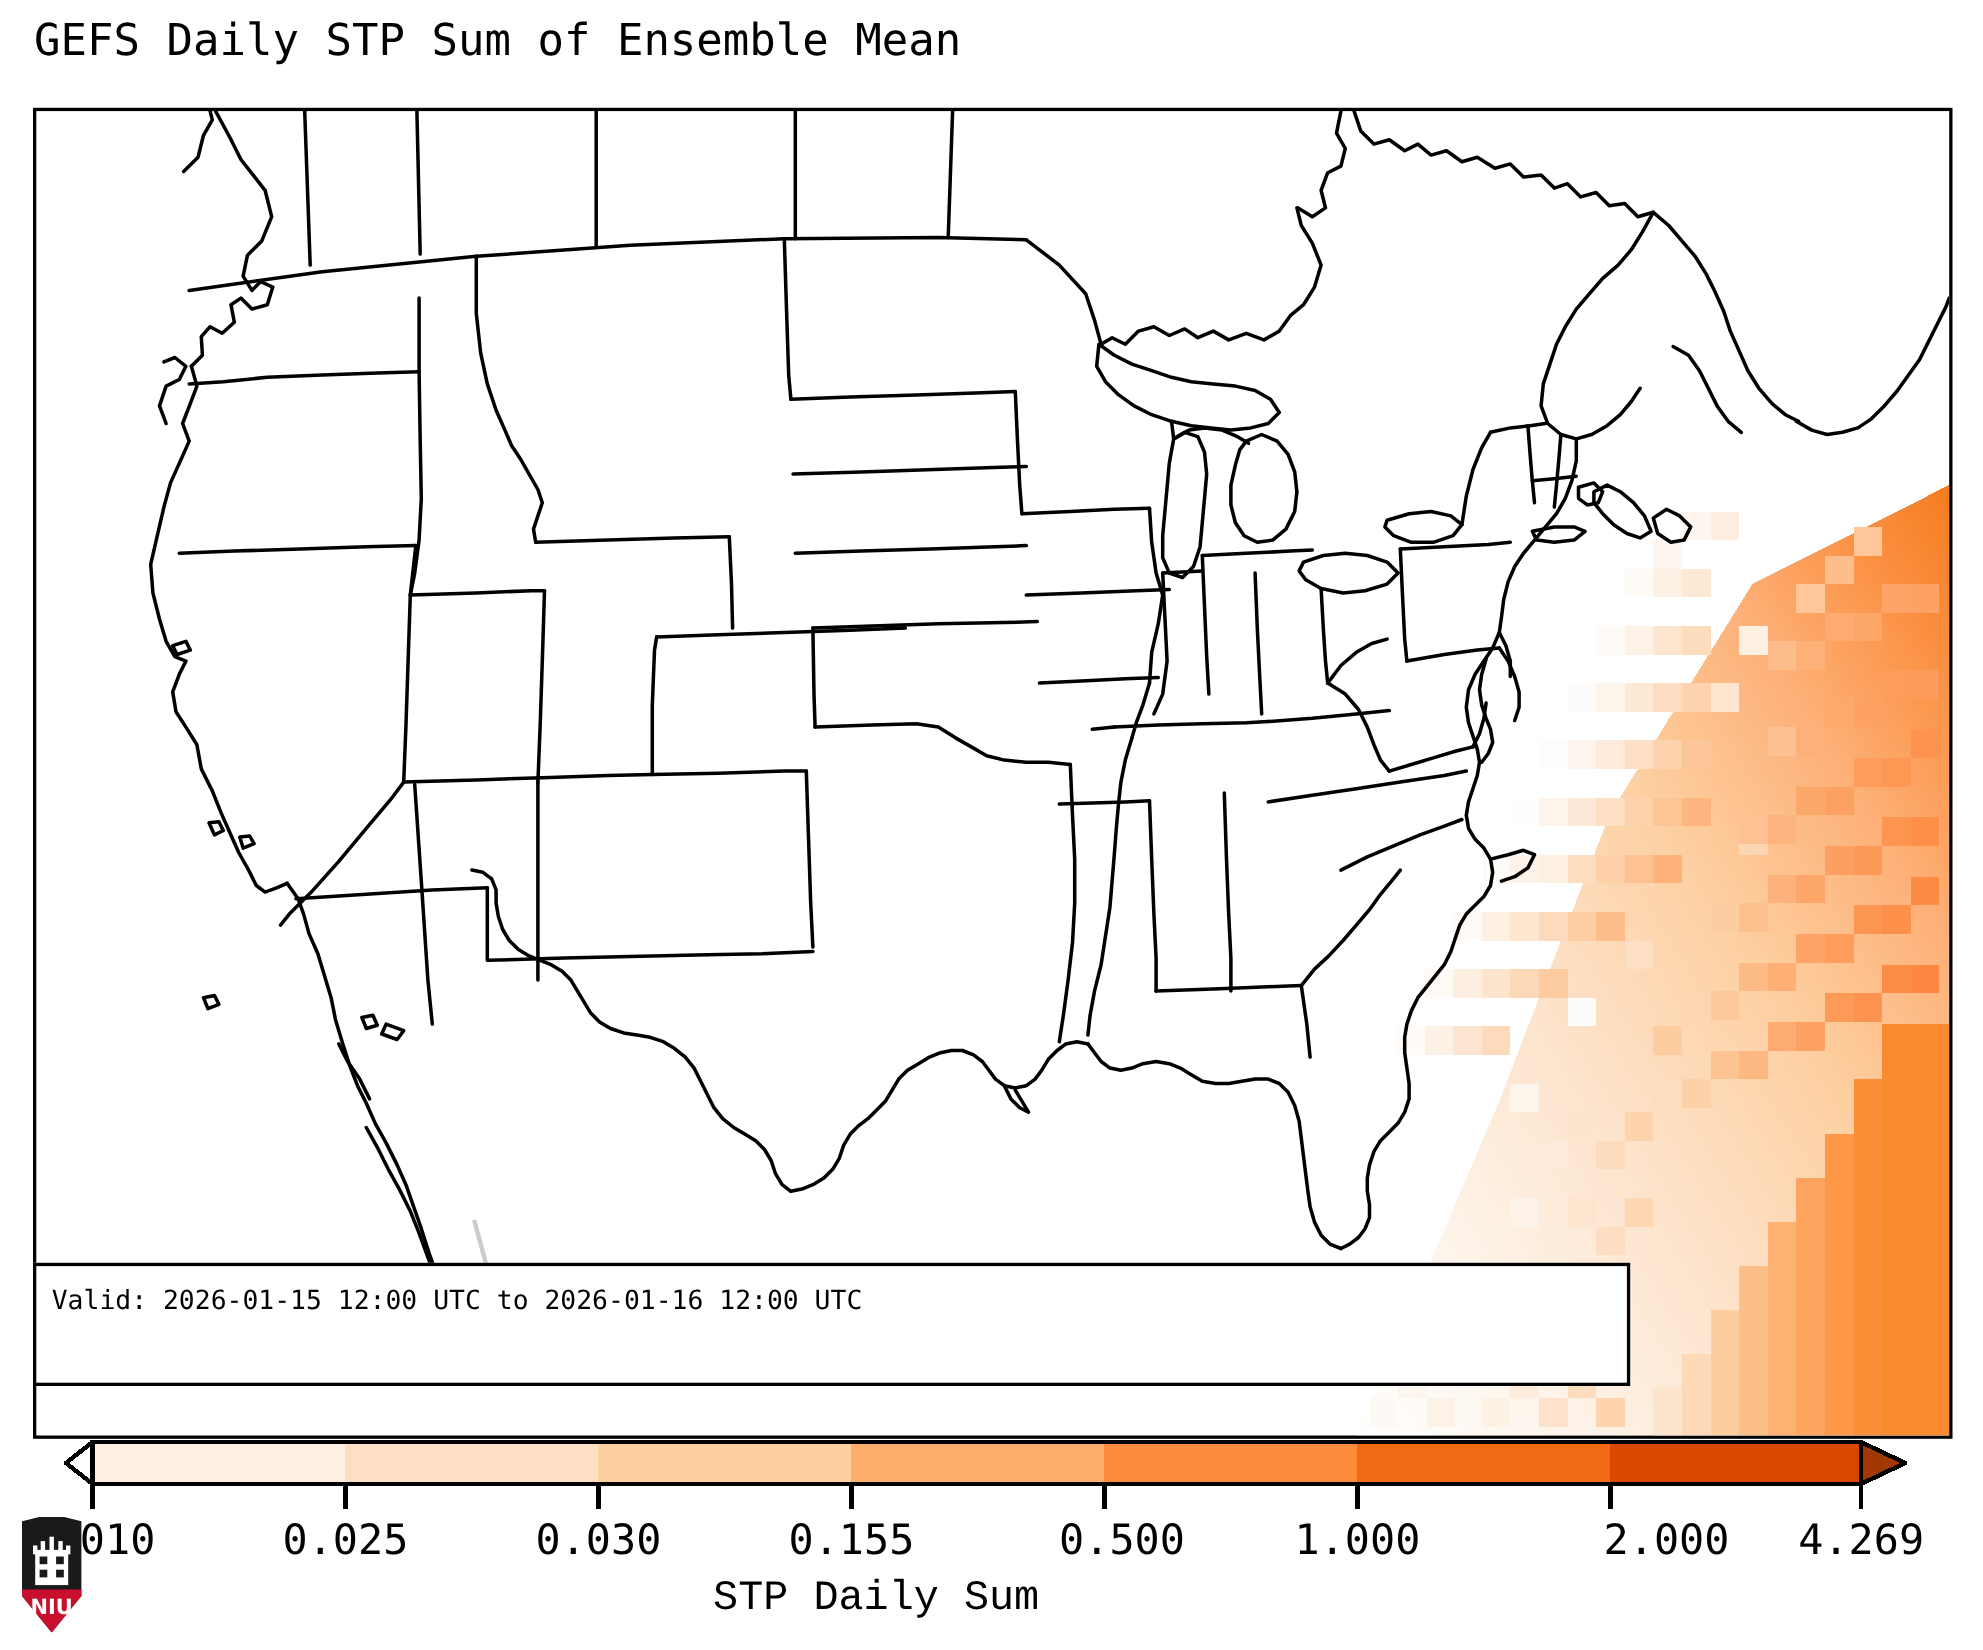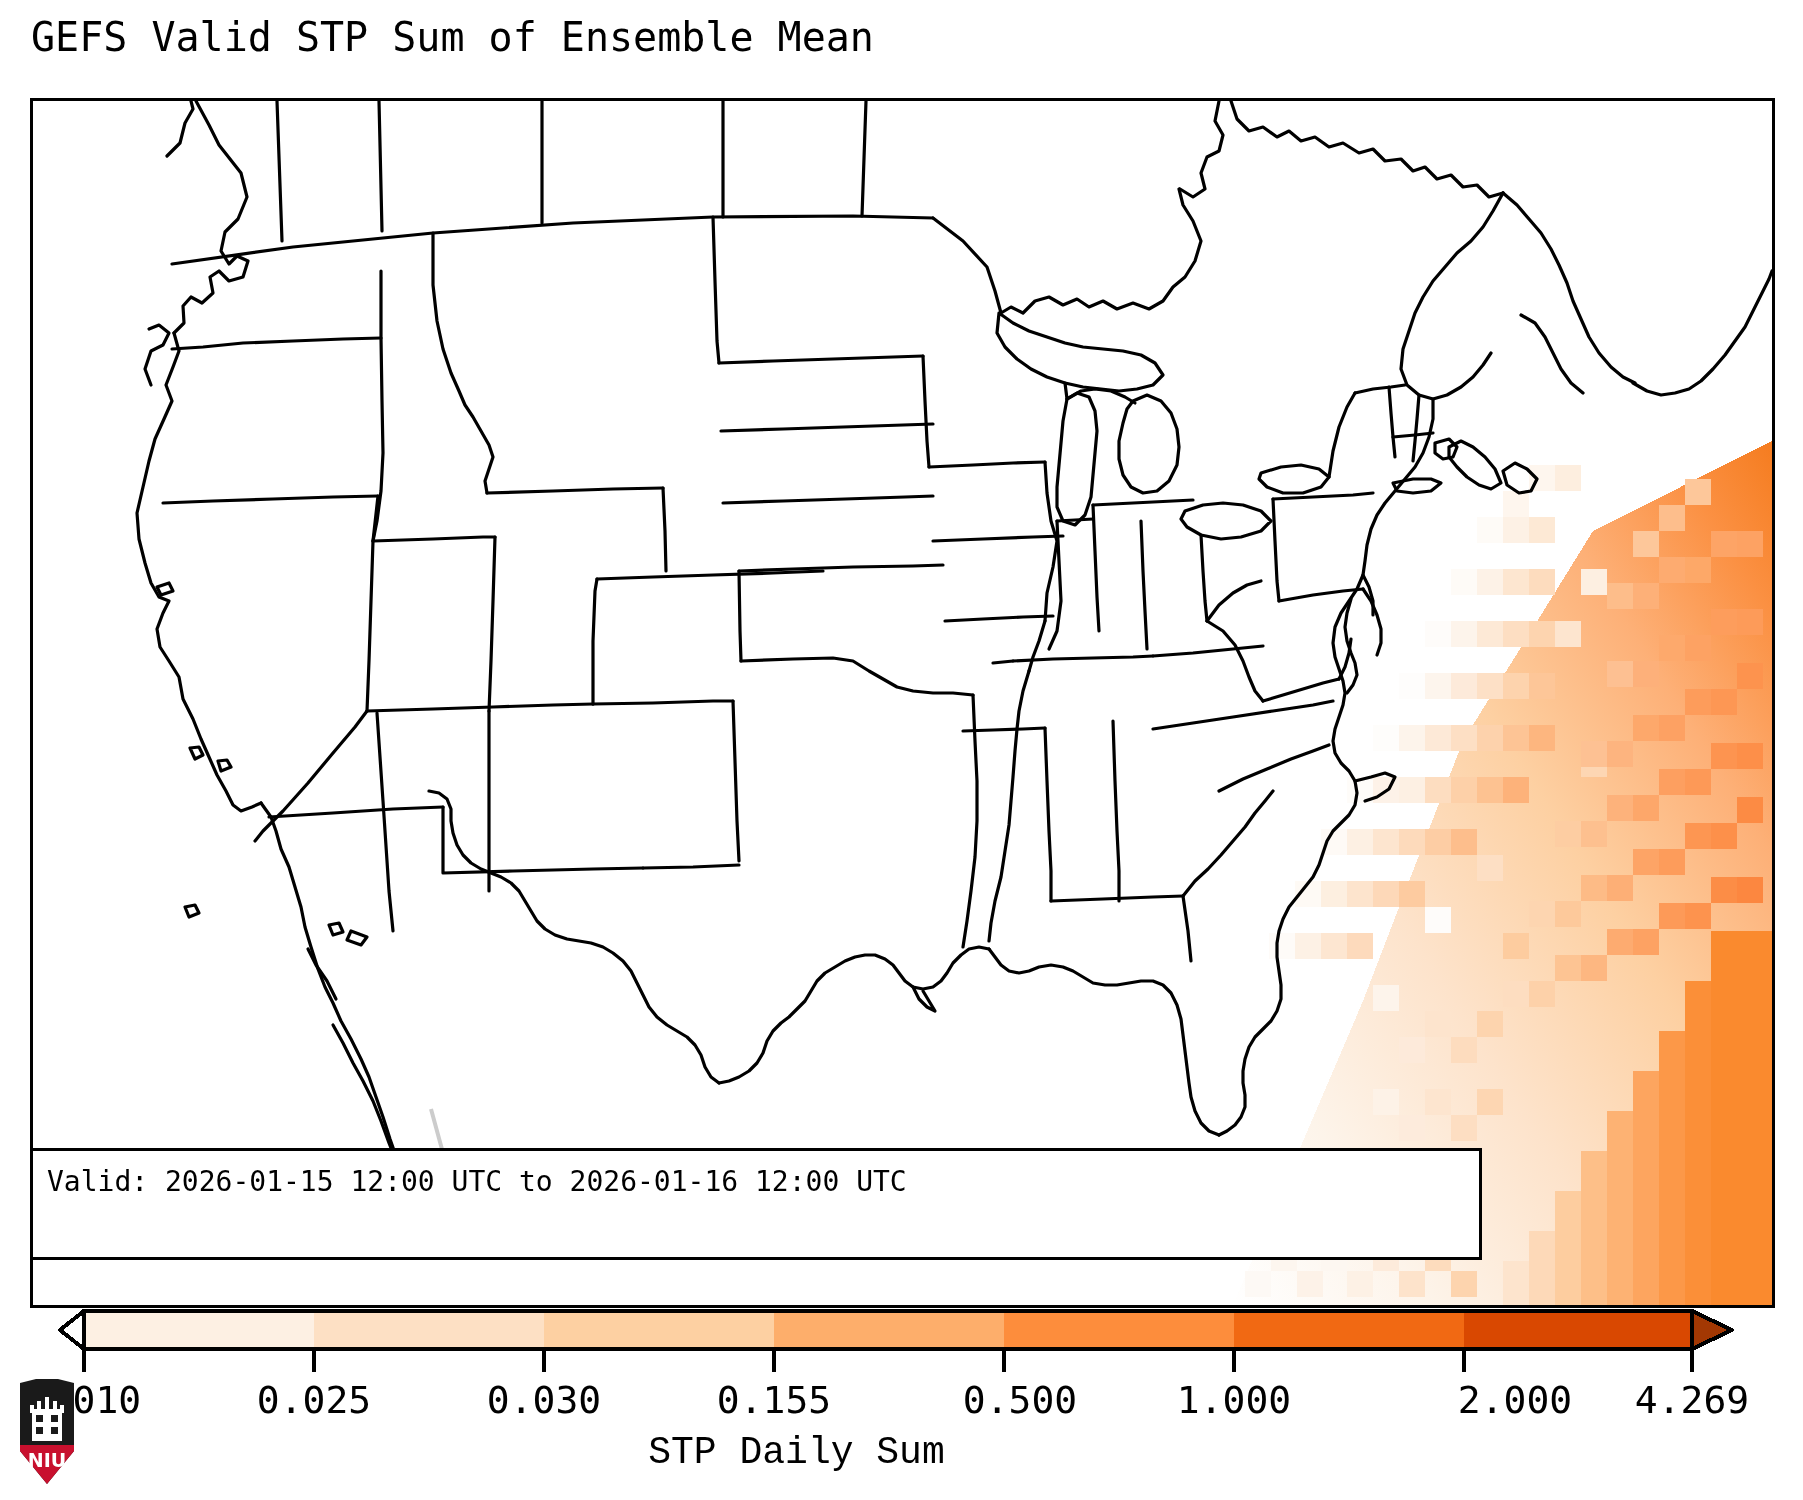--- a/index.html
+++ b/index.html
@@ -26,21 +26,21 @@
   
   .info-box{
     position:absolute; left:30px; top:1148px;
     width:1452px; height:112px;
     border:3px solid #000; box-sizing:border-box;
     background:#ffffff;
     padding:6px 0 0 14px;
     z-index:30;
   }
   .info-line{
-    font-size:28px; line-height:50px; color:#000; white-space:pre;
+    font-size:24px; line-height:50px; color:#000; white-space:pre;
     font-family:"DejaVu Sans Mono","Liberation Mono",monospace;
   }
 
   
   .cbar-wrap{position:absolute; left:0; top:1308px; width:1803px; height:70px;}
   .cbar-svg{position:absolute;left:0;top:0;}
   .cbar-ticklabels{position:absolute; left:0; top:1378px; width:1803px; height:50px;}
   .cbar-ticklabels span{
     position:absolute; font-size:38px; color:#000;
     transform:translateX(-50%); white-space:nowrap;
@@ -53,21 +53,21 @@
   }
   
   .cbar-axislabel span{position:relative; left:-105px;font-family:Liberation Mono, monospace;}
 
   
   .logo{position:absolute; left:16px; top:1379px; width:62px; height:105px;}
 </style>
 </head>
 <body>
 
-<div class="title">GEFS Valid STP Sum of Ensemble Mean</div>
+<div class="title">GEFS Daily STP Sum of Ensemble Mean</div>
 
 <div class="map-frame">
   <div class="map-inner">
 
     <svg class="map-svg" viewBox="0 0 1739 1204" preserveAspectRatio="none">
 
       <defs>
 
         <linearGradient id="plume" x1="0" y1="1" x2="1" y2="0" gradientUnits="objectBoundingBox">
           <stop offset="0.00" stop-color="#FFFFFF"></stop>

